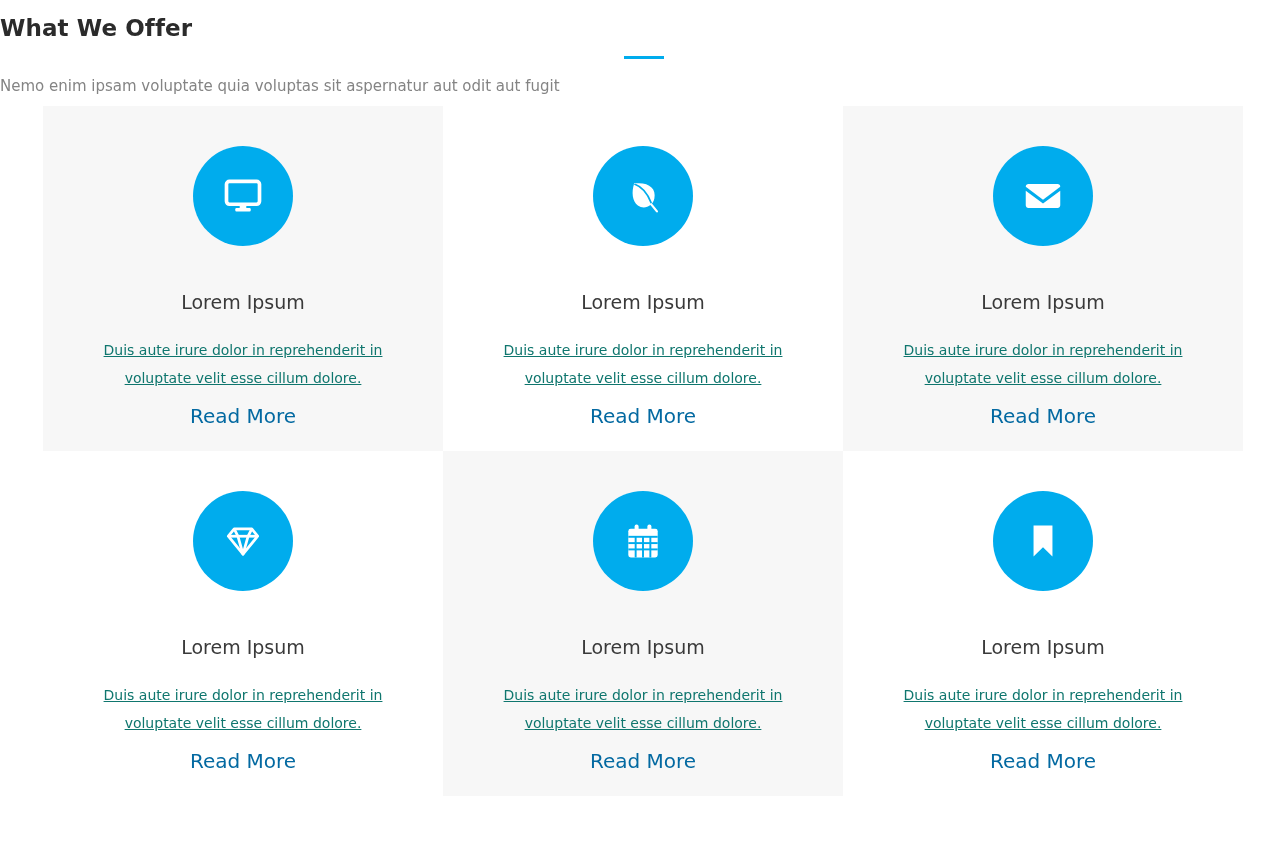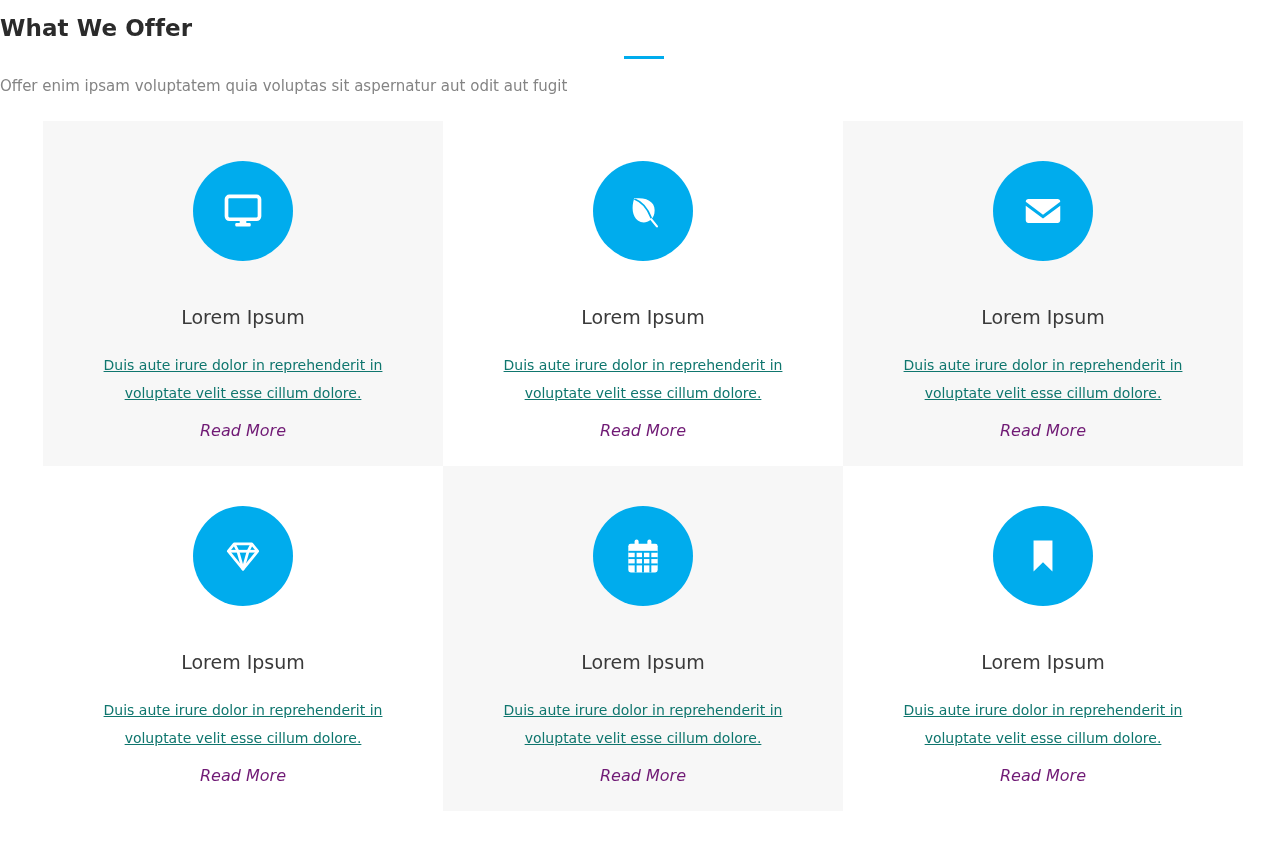--- a/index.html
+++ b/index.html
@@ -47,21 +47,21 @@
     font-size: 15px;
     color: #848484;
     font-weight: normal;
     line-height: 22px;
   }
 
   
   .cards-grid {
     position: absolute;
     left: 43px;
-    top: 121px;
+    top: 106px;
     width: 1200px;
     display: flex;
     flex-wrap: wrap;
   }
   .card {
     width: 400px;
     height: 345px;
     background: #ffffff;
     padding-top: 40px;
     text-align: center;
@@ -95,37 +95,36 @@
     margin: 21px auto 0 auto;
     width: 290px;
     font-size: 14px;
     color: #0f766e;
     line-height: 28px;
     text-decoration: underline;
   }
   .read-more {
     display: inline-block;
     margin-top: 14px;
-    font-size: 16px;
-    color: #701a75;
+    font-size: 20px;
+    color: #0369a1;
     text-decoration: none;
     line-height: 20px;
     cursor: pointer;
-    font-style: italic;
   }
 </style>
 </head>
 <body>
 
 <div class="page">
 
   <div class="section-head">
     <h2 class="section-title">What We Offer</h2>
     <div class="title-rule"></div>
-    <p class="section-subtitle">Offer enim ipsam voluptatem quia voluptas sit aspernatur aut odit aut fugit</p>
+    <p class="section-subtitle">Nemo enim ipsam voluptate quia voluptas sit aspernatur aut odit aut fugit</p>
   </div>
 
   <div class="cards-grid">
 
     <div class="card shaded">
       <div class="icon-circle">
         <span>
           <svg width="44" height="44" viewBox="0 0 24 24" fill="none">
             <rect x="3" y="4" width="18" height="12.5" rx="1.6" stroke="#ffffff" stroke-width="2"></rect>
             <rect x="10.2" y="16.5" width="3.6" height="2.6" fill="#ffffff"></rect>

